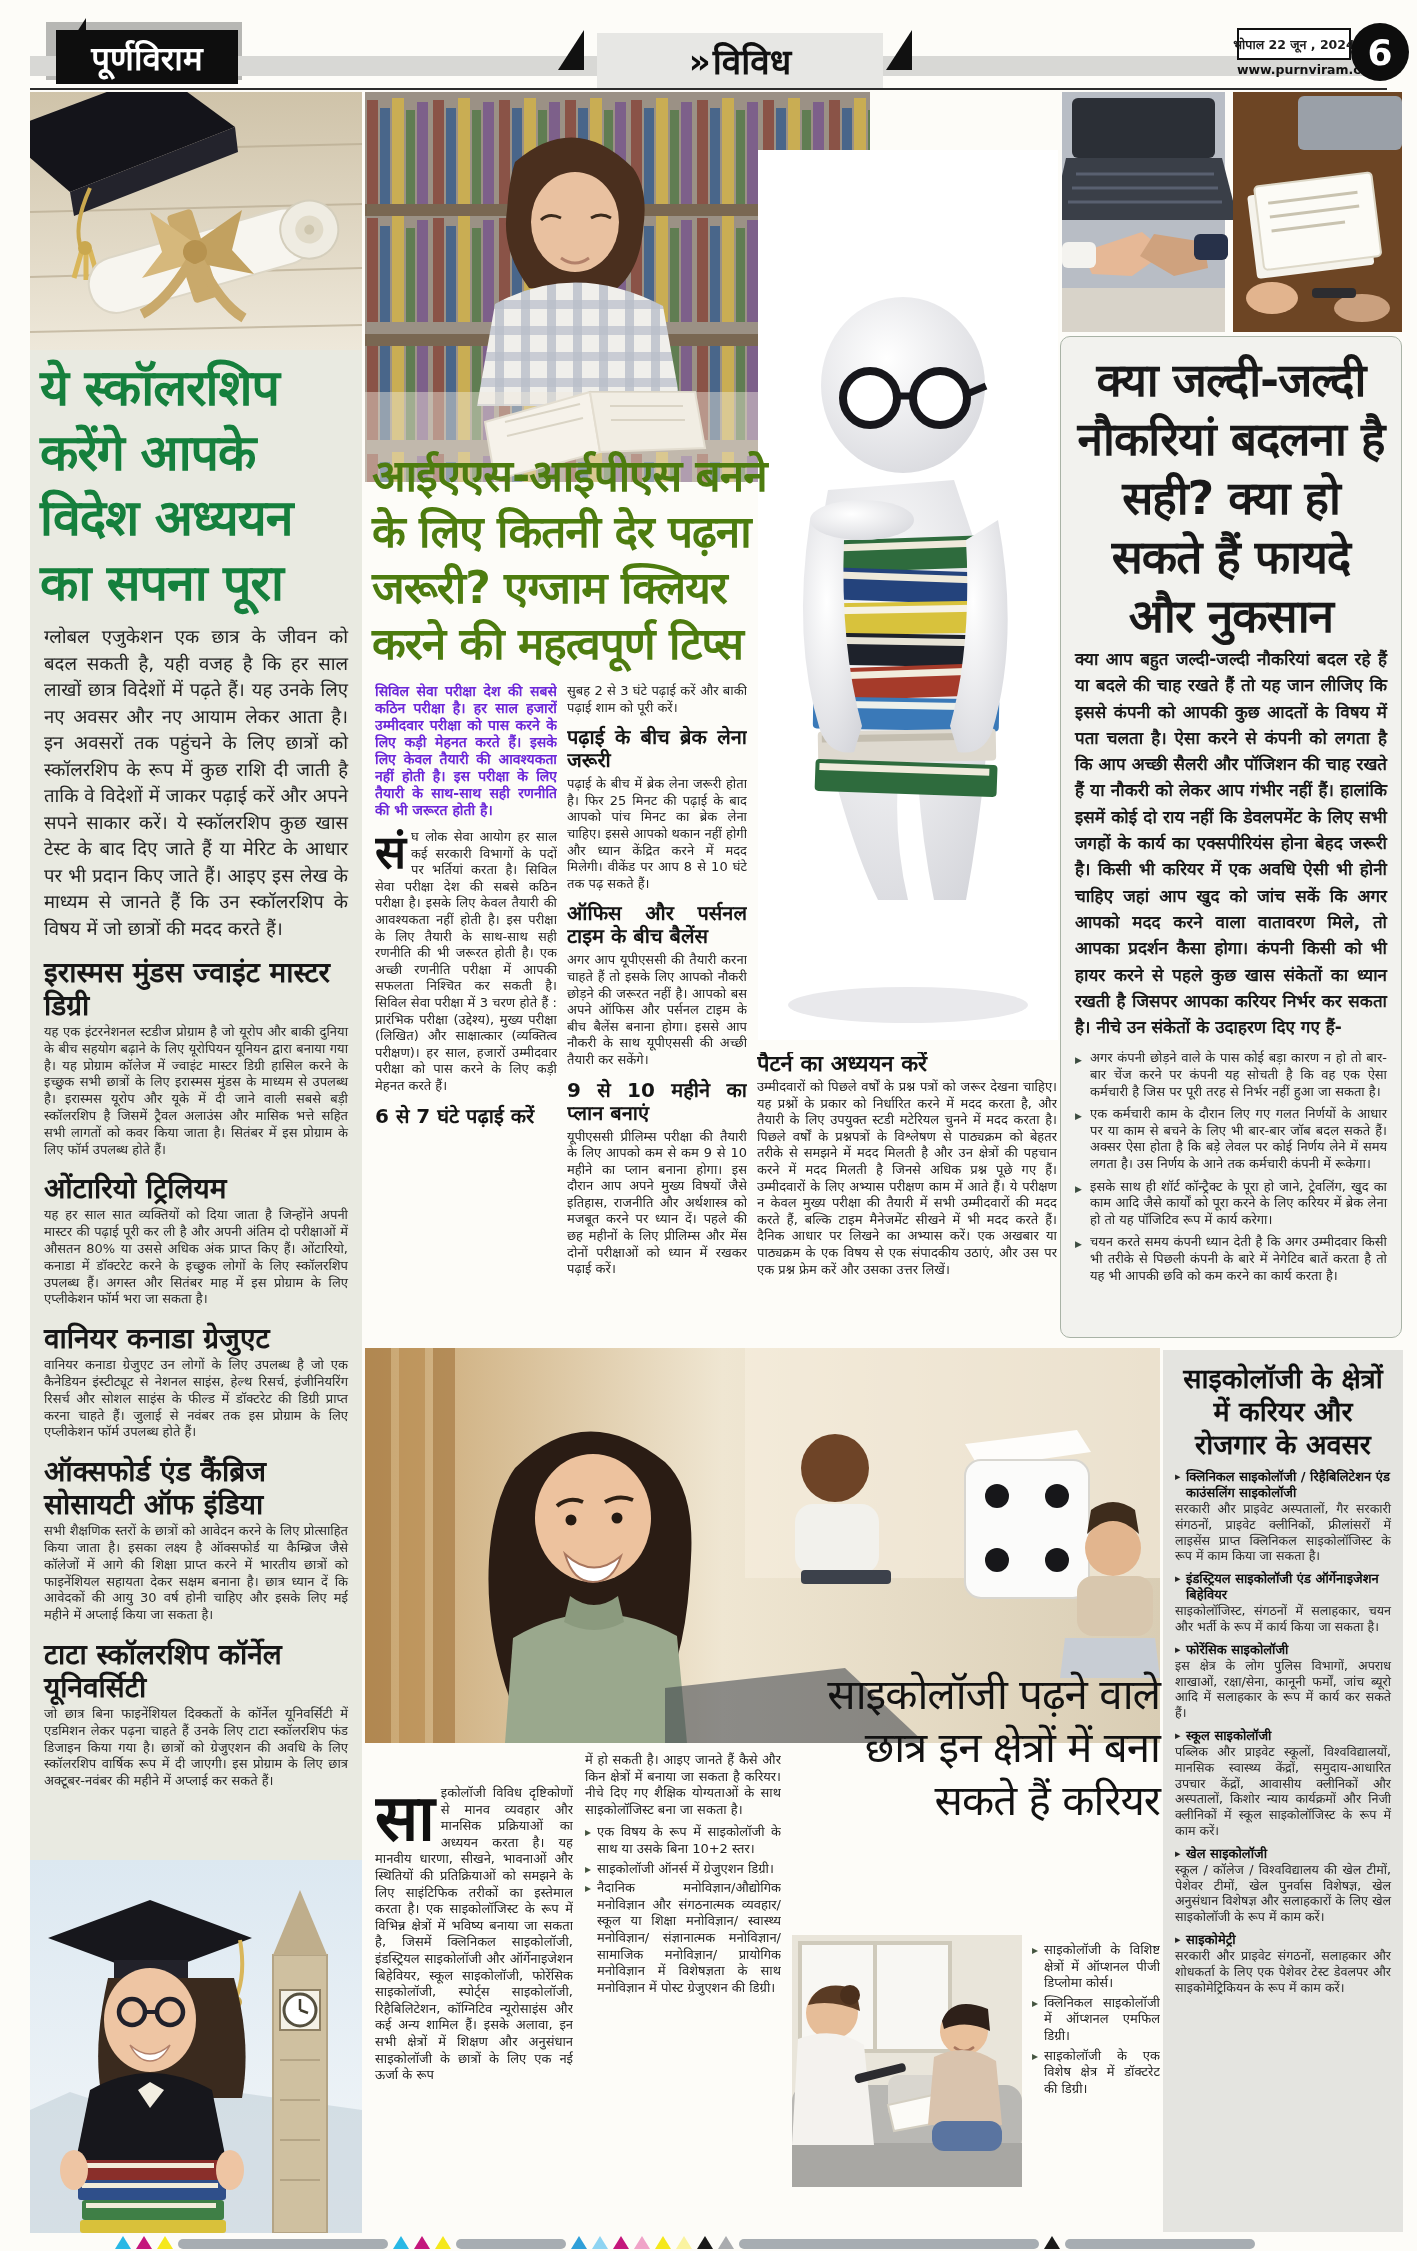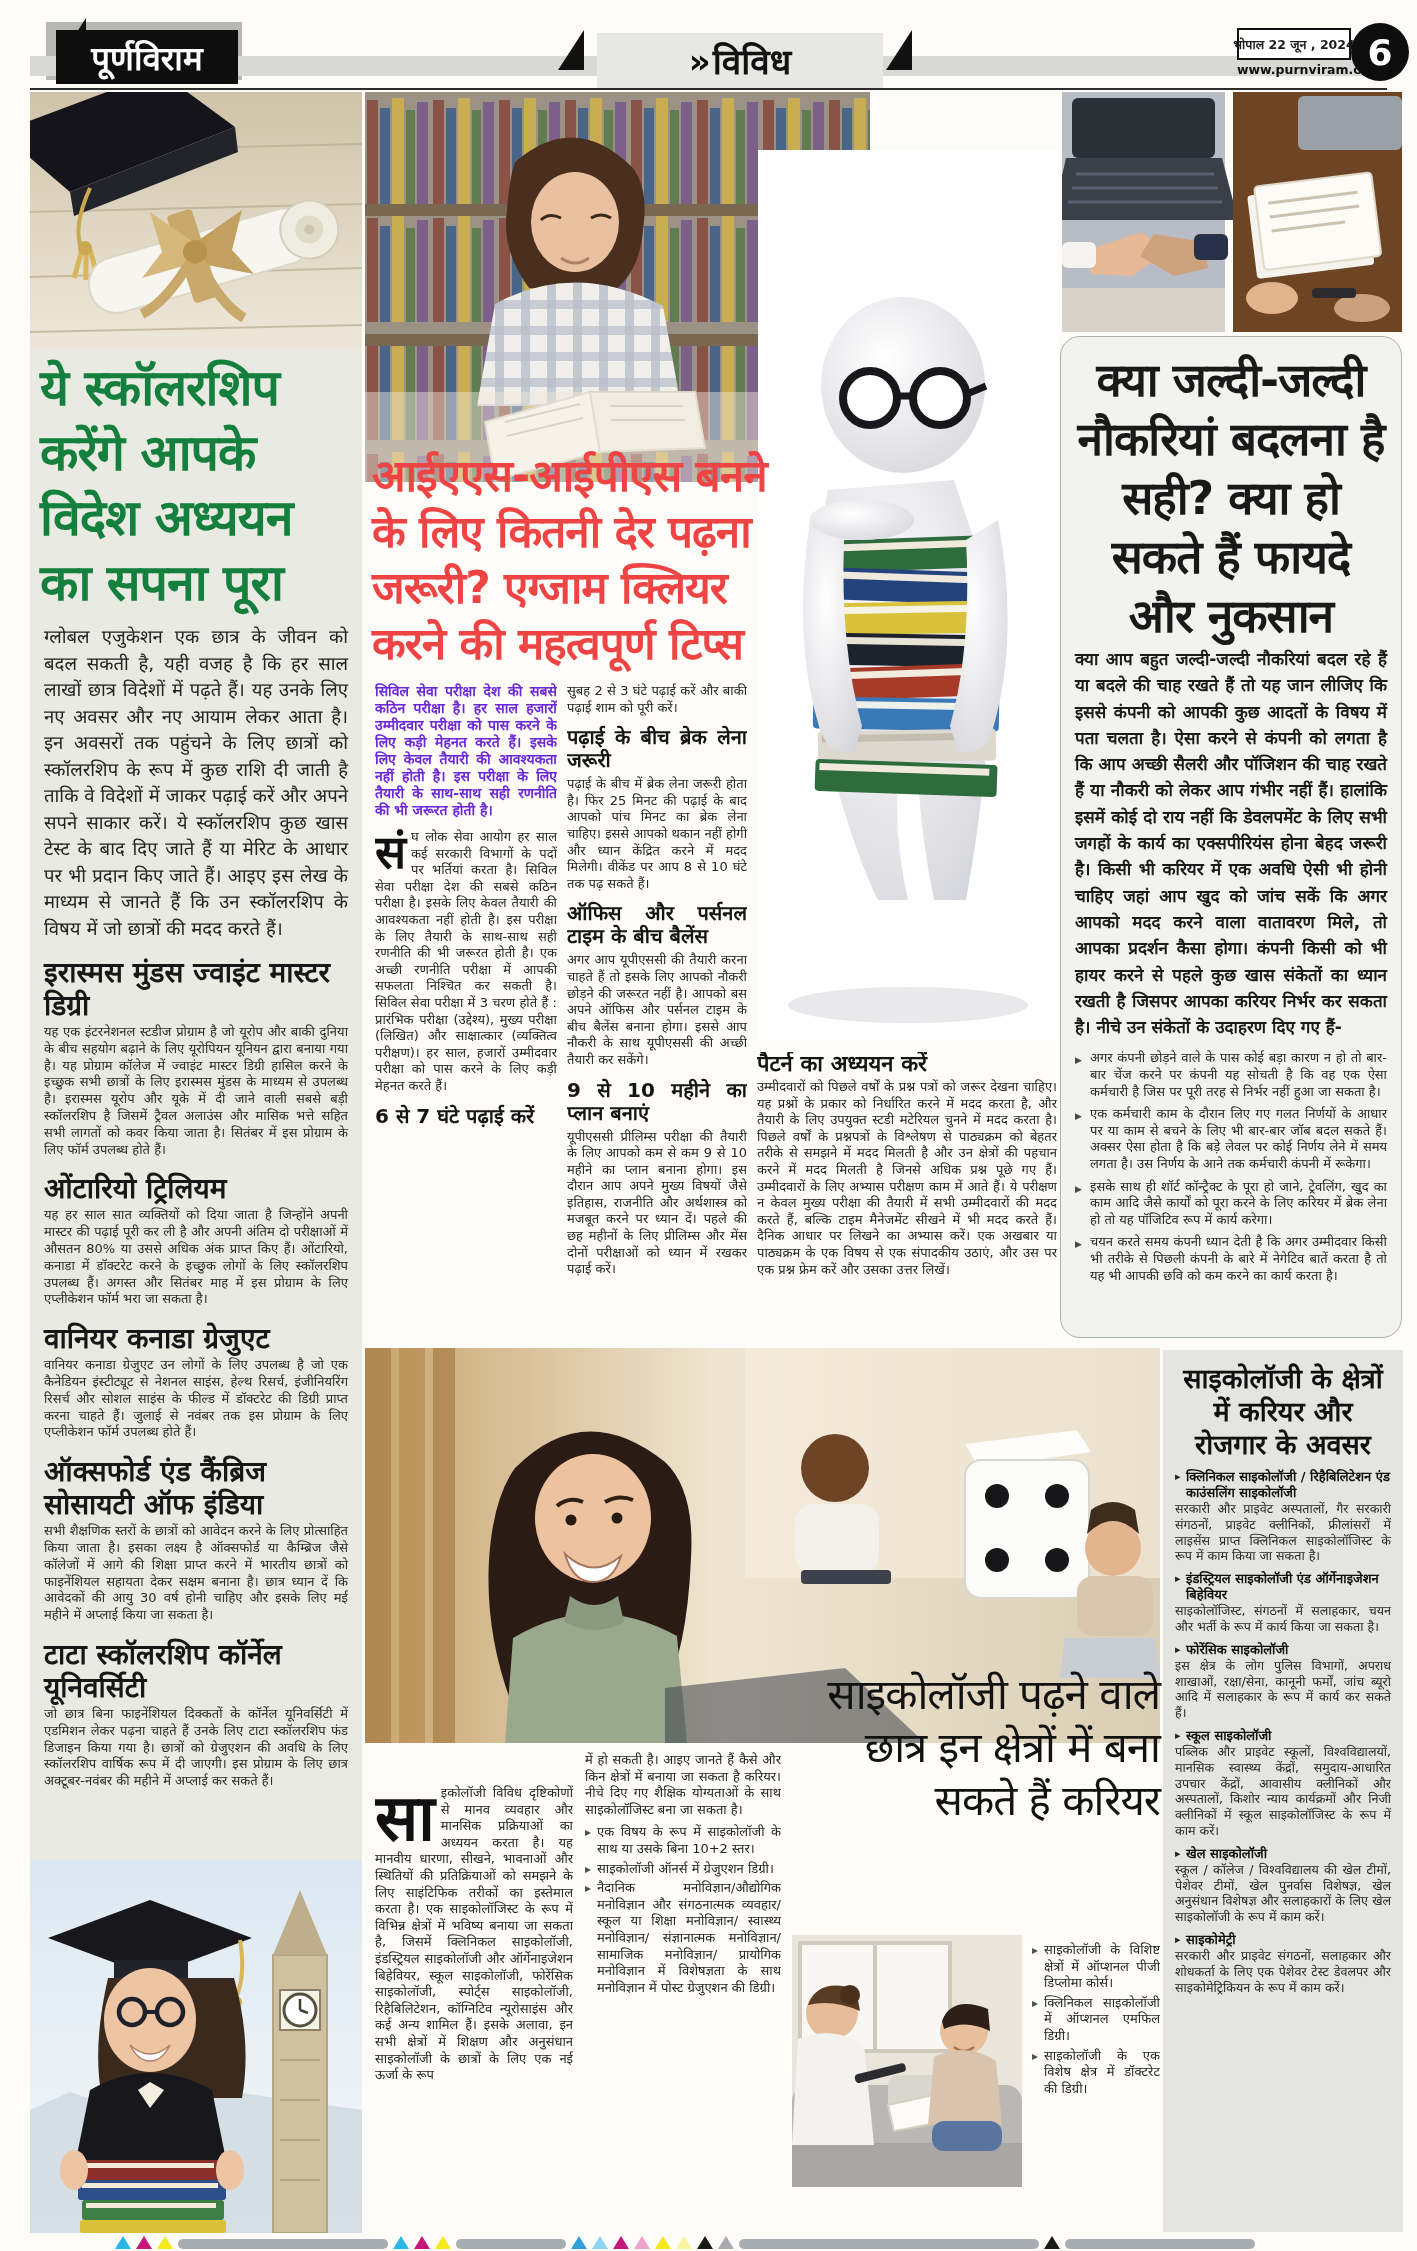--- a/index.html
+++ b/index.html
@@ -25,34 +25,34 @@
   color:#fff;font-size:36px;font-weight:bold;display:flex;align-items:center;justify-content:center}
 .hrule{left:30px;top:88px;width:1357px;height:2px;background:#2c2c2c}
 
 .leftcol{left:30px;top:92px;width:332px;height:2141px;background:#e9eae1}
 .l-headline{margin:6px 10px 4px;font-size:50px;line-height:65px;font-weight:bold;color:#15803d;letter-spacing:-1px}
 .l-intro{margin:8px 14px 0;font-size:18.5px;line-height:26.5px;color:#222;text-align:justify}
 .l-h3{margin:14px 14px 2px;font-size:28px;line-height:33px;font-weight:bold;color:#171717}
 .l-body{margin:2px 14px 0;font-size:13px;line-height:16.8px;color:#2a2a2a;text-align:justify}
 .gradgirl{left:0;top:1768px}
 
-.m-headline{left:372px;top:448px;width:402px;font-size:44px;line-height:56px;font-weight:bold;color:#ef4444;letter-spacing:-1px}
+.m-headline{left:372px;top:448px;width:402px;font-size:44px;line-height:56px;font-weight:bold;color:#4d7c0f;letter-spacing:-1px}
 .mcol{font-size:13px;line-height:16.6px;text-align:justify;color:#242424}
 .standfirst{font-weight:bold;font-size:14px;line-height:17px;color:#6d28d9;margin-bottom:10px}
 .dropcap{float:left;font-weight:bold;color:#111;font-size:46px;line-height:42px;padding:2px 5px 0 0}
 .m-h4{font-size:20px;line-height:23px;font-weight:bold;color:#151515;margin:10px 0 4px}
 .m-h4.first{margin-top:0}
 
 .p-headline{left:788px;top:1668px;width:372px;font-size:42px;line-height:53px;font-weight:normal;color:#121212;text-align:right;letter-spacing:-1px}
 .p-dropcap{float:left;font-weight:bold;color:#111;font-size:64px;line-height:58px;padding:4px 6px 0 0}
 ul.blist{list-style:none}
 ul.blist li{position:relative;padding-left:12px;margin-bottom:3px}
 ul.blist li::before{content:"▸";position:absolute;left:0;top:0;color:#44543f;font-size:12px}
 
-.jobbox{left:1060px;top:336px;width:342px;height:1002px;background:#f2f2ee;border:1px solid #a9b3a6;border-radius:20px;padding:14px 14px 10px}
+.jobbox{left:1060px;top:336px;width:342px;height:1002px;background:#f2f2ee;border:1px solid #a9b3a6;border-radius:10px;padding:14px 14px 10px}
 .j-headline{font-size:46px;line-height:59px;font-weight:bold;color:#191919;text-align:center;letter-spacing:-1px}
 .j-intro{font-size:17px;line-height:26.3px;font-weight:600;color:#1b1b1b;text-align:justify}
 ul.jlist{list-style:none;margin-top:10px}
 ul.jlist li{position:relative;padding-left:15px;margin-bottom:6px;font-size:13px;line-height:16.6px;text-align:justify;color:#262626}
 ul.jlist li::before{content:"▶";position:absolute;left:0;top:2px;color:#3c4c40;font-size:9px}
 
 .careers{left:1163px;top:1350px;width:240px;height:882px;background:#e4e4e0;padding:12px 12px 8px}
 .c-headline{font-size:27px;line-height:33px;font-weight:bold;color:#101010;text-align:center;margin-bottom:8px}
 .c-title{position:relative;padding-left:11px;font-size:13px;font-weight:bold;line-height:16px;color:#101010;margin-top:7px}
 .c-title::before{content:"▸";position:absolute;left:0;top:0;color:#222;font-size:11px}

